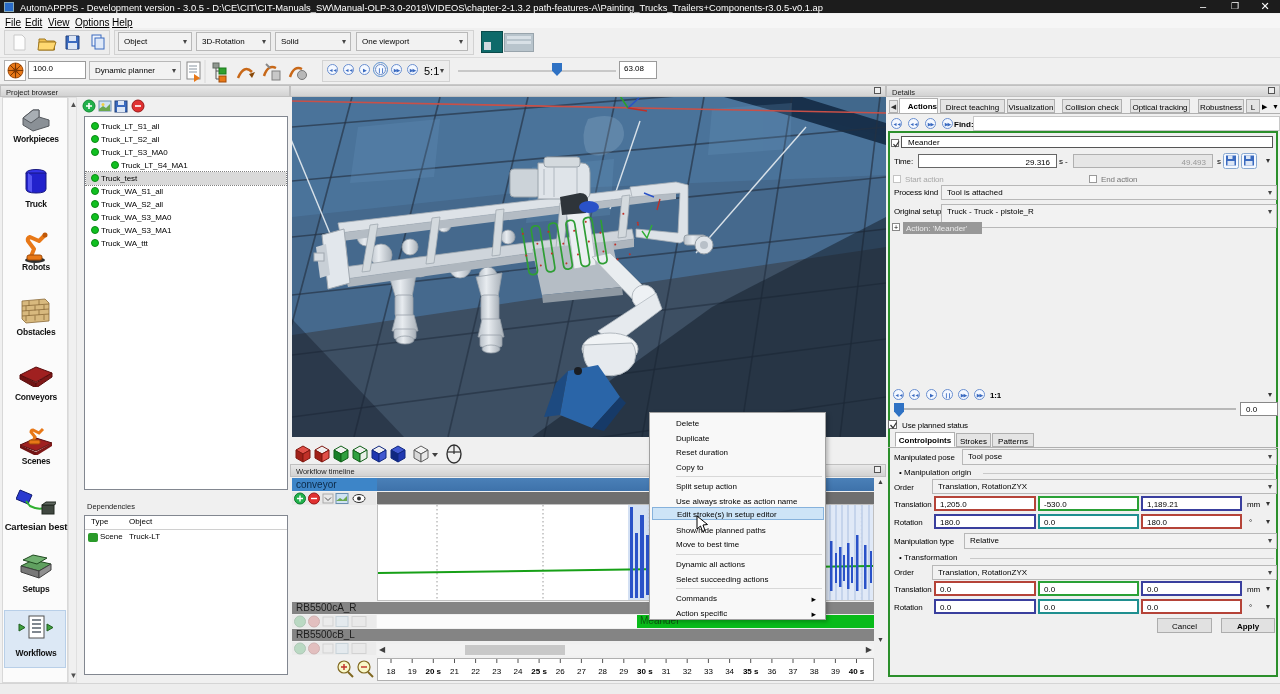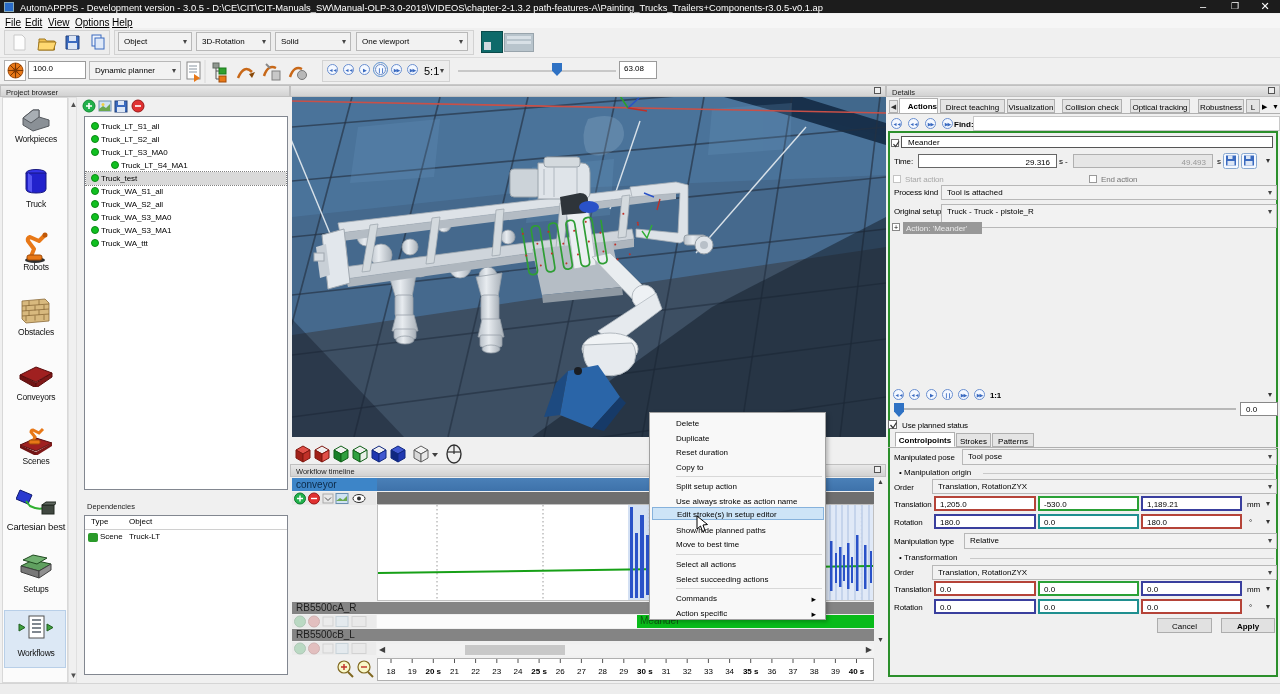--- a/index.html
+++ b/index.html
@@ -25,21 +25,21 @@
 .combo { position:absolute; background:#f2f2f2; border:1px solid #b8b8b8; font-size:8px; line-height:17px; padding-left:5px; white-space:nowrap; overflow:hidden; }
 .combo .arr { position:absolute; right:4px; top:0; font-size:8px; color:#444; }
 .field { position:absolute; background:#fff; border:1px solid #9a9a9a; font-size:8px; }
 
 
 .phead { position:absolute; background:linear-gradient(#e8e8e8,#d2d2d2); border:1px solid #c0c0c0; font-size:7.5px; color:#222; padding:2px 0 0 5px; }
 .dock { position:absolute; width:7px; height:7px; border:1px solid #555; background:#eee; }
 
 
 #catstrip { left:2px; top:97px; width:66px; height:586px; background:#fbfbfb; border:1px solid #d8d8d8; }
-.cat { position:absolute; width:64px; text-align:center; font-size:8.5px; color:#111; letter-spacing:-0.2px; }
+.cat { position:absolute; width:64px; text-align:center; font-size:8.5px; color:#111; letter-spacing:-0.2px;font-weight:bold; }
 #catsb { left:68px; top:97px; width:9px; height:586px; background:#f0f0f0; border:1px solid #e0e0e0; }
 .sbarrow { position:absolute; font-size:8px; color:#505050; width:9px; text-align:center; }
 
 #treebox { left:84px; top:116px; width:204px; height:374px; background:#fff; border:1px solid #828790; }
 .titem { position:absolute; left:1px; width:200px; height:13px; font-size:8px; white-space:nowrap; letter-spacing:-0.1px; }
 .titem .dot { position:absolute; left:5px; top:2px; width:8px; height:8px; border-radius:50%; background:#10c020; border:1px solid #0a8a14; }
 .titem .txt { position:absolute; left:15px; top:2px; }
 
 
 #depbox { left:84px; top:515px; width:204px; height:160px; background:#fff; border:1px solid #828790; }
@@ -865,21 +865,21 @@
   <div class="mi" style="top:17.5px;">Duplicate</div>
   <div class="mi" style="top:32px;">Reset duration</div>
   <div class="mi" style="top:46.5px;">Copy to</div>
   <div class="msep" style="top:63px;"></div>
   <div class="mi" style="top:66px;">Split setup action</div>
   <div class="mi" style="top:80.5px;">Use always stroke as action name</div>
   <div class="mi" style="top:94px; background:#cde4f7; border:1px solid #86b2dc; height:13px; padding-top:2px;">Edit stroke(s) in setup editor</div>
   <div class="mi" style="top:109.5px;">Show/hide planned paths</div>
   <div class="mi" style="top:124px;">Move to best time</div>
   <div class="msep" style="top:140.5px;"></div>
-  <div class="mi" style="top:144px;">Select all actions</div>
+  <div class="mi" style="top:144px;">Dynamic all actions</div>
   <div class="mi" style="top:158.5px;">Select succeeding actions</div>
   <div class="msep" style="top:175px;"></div>
   <div class="mi" style="top:178px;">Commands<span style="position:absolute; right:8px; font-size:9px;">▸</span></div>
   <div class="mi" style="top:192.5px;">Action specific<span style="position:absolute; right:8px; font-size:9px;">▸</span></div>
   <svg style="position:absolute; left:46px; top:102px;" width="12" height="18" viewBox="0 0 12 18">
     <path d="M1 1 l0 13 l3.5 -3 l2 5.5 l2.5 -1 l-2 -5.5 l4.5 -0.5 z" fill="#fff" stroke="#000" stroke-width="1"></path>
   </svg>
 </div>
 
 <div class="abs" id="statusbar"></div>

